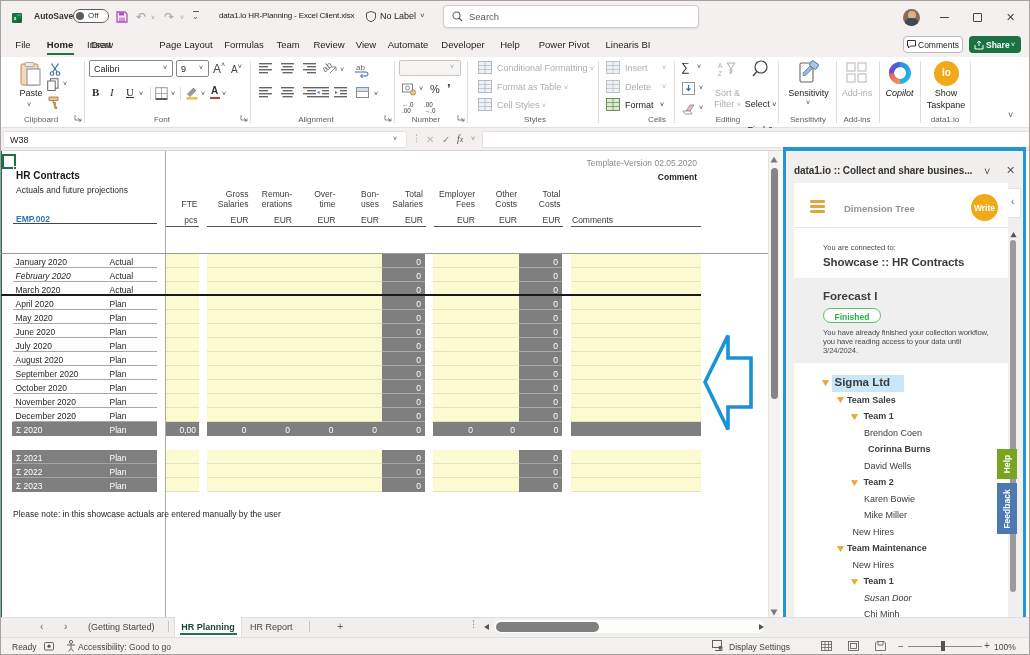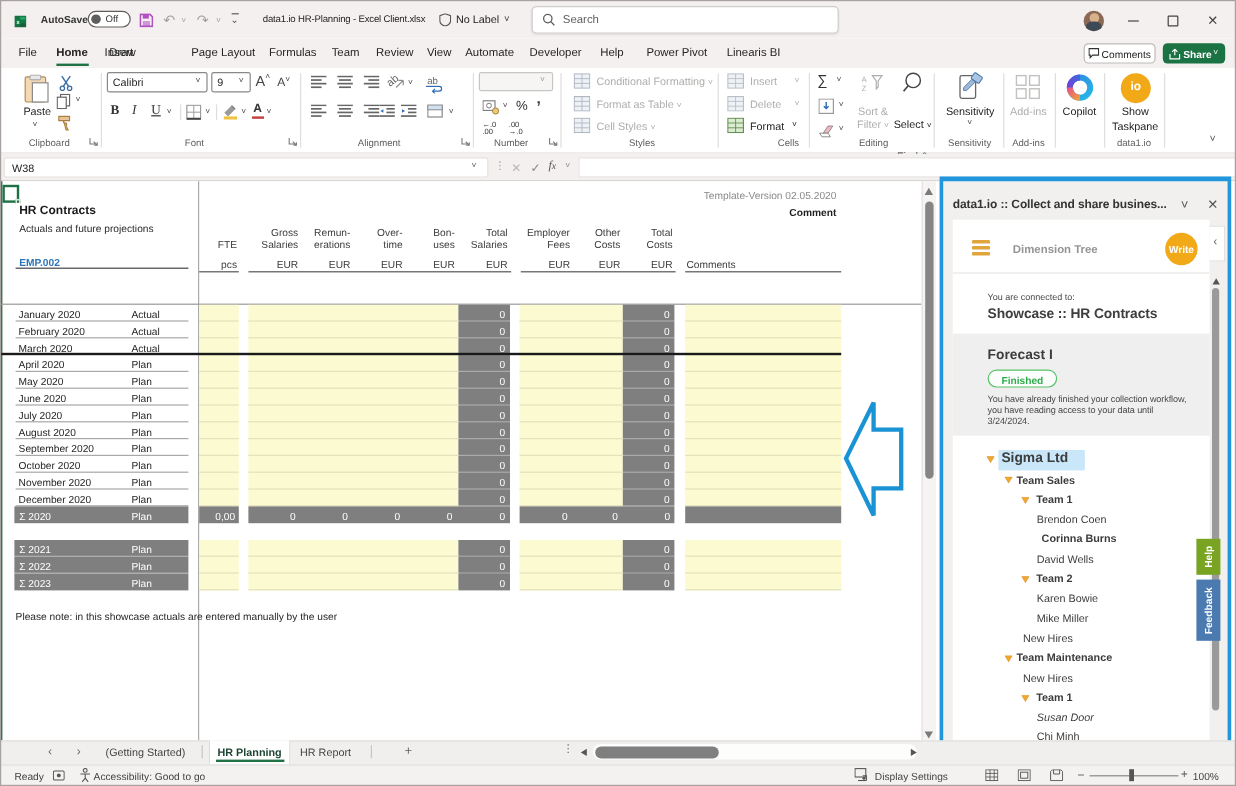--- a/index.html
+++ b/index.html
@@ -336,21 +336,21 @@
 </linearGradient>
 <linearGradient id="cg3" x1="0" y1="1" x2="1" y2="0">
 <stop offset="0" stop-color="#7a3fd4"></stop>
         <stop offset="1" stop-color="#3a6ae0"></stop>
 </linearGradient>
 </defs>
 <path d="M12 1 C18 1 23 6 23 12 C23 18 18 23 12 23 C6 23 1 18 1 12 C1 6 6 1 12 1 Z M12 6 a6 6 0 1 0 0 12 a6 6 0 1 0 0-12 Z" fill="url(#cg1)"></path>
 <path d="M12 1 C6 1 1 6 1 12 l5 0 a6 6 0 0 1 6-6 Z" fill="url(#cg3)"></path>
 <path d="M12 23 C6 23 1 18 1 12 l5 0 a6 6 0 0 0 6 6 Z" fill="url(#cg2)"></path>
 </svg>
-<div class="ab" style="left:872px;top:88px;width:55px;font-size:9px;color:#252423;text-align:center;">Copilot</div>
+<div class="ab" style="left:872px;top:88px;width:55px;font-size:9px;color:#252423;text-align:center;font-style:italic;">Copilot</div>
 <div class="ab" style="left:934px;top:61px;width:25px;height:25px;border-radius:50%;background:#f2a918;"></div>
 <div class="ab" style="left:934px;top:67px;width:25px;font-size:10px;color:#fff;font-weight:bold;text-align:center;">io</div>
 <div class="ab" style="left:918px;top:88px;width:56px;font-size:9px;color:#252423;text-align:center;">Show</div>
 <div class="ab" style="left:918px;top:99.5px;width:56px;font-size:9px;color:#252423;text-align:center;">Taskpane</div>
 <div class="ab" style="left:1008px;top:110px;font-size:9px;color:#555;">˅</div>
 <div class="ab" style="left:0;top:128px;width:1030px;height:23px;background:#f4f0ef;border-bottom:1px solid #d8d4d1;"></div>
 <div class="ab" style="left:3px;top:131px;width:404px;height:17px;background:#fff;border:1px solid #e4e1de;border-radius:2px;"></div>
 <div class="ab" style="left:10px;top:135px;font-size:9px;color:#252423;">W38</div>
 <div class="ab" style="left:393px;top:135px;font-size:7px;color:#555;">˅</div>
 <div class="ab" style="left:412px;top:133px;font-size:9px;color:#999;letter-spacing:0;">⋮</div>
@@ -478,21 +478,21 @@
 <div class="ab" style="left:207px;top:421px;width:175px;height:1px;background:#e3e2bd;"></div>
 <div class="ab" style="left:433px;top:421px;width:86px;height:1px;background:#e3e2bd;"></div>
 <div class="ab" style="left:571px;top:421px;width:130px;height:1px;background:#e3e2bd;"></div>
 <div class="ab" style="left:382px;top:421px;width:43px;height:1px;background:rgba(255,255,255,0.35);"></div>
 <div class="ab" style="left:519px;top:421px;width:43px;height:1px;background:rgba(255,255,255,0.35);"></div>
 <div class="ab" style="left:15.5px;top:257px;font-size:8.5px;color:#1f1f1f;">January 2020</div>
 <div class="ab" style="left:109.5px;top:257px;font-size:8.5px;color:#1f1f1f;">Actual</div>
 <div class="ab" style="left:13px;top:267px;width:144px;height:1px;background:#a8a8a8;"></div>
 <div class="ab" style="left:382px;top:257px;width:39px;text-align:right;font-size:8.5px;color:#fff;">0</div>
 <div class="ab" style="left:519px;top:257px;width:39px;text-align:right;font-size:8.5px;color:#fff;">0</div>
-<div class="ab" style="left:15.5px;top:271px;font-size:8.5px;color:#1f1f1f;">February 2020</div>
+<div class="ab" style="left:15.5px;top:271px;font-size:8.5px;color:#1f1f1f;font-style:italic;">February 2020</div>
 <div class="ab" style="left:109.5px;top:271px;font-size:8.5px;color:#1f1f1f;">Actual</div>
 <div class="ab" style="left:13px;top:281px;width:144px;height:1px;background:#a8a8a8;"></div>
 <div class="ab" style="left:382px;top:271px;width:39px;text-align:right;font-size:8.5px;color:#fff;">0</div>
 <div class="ab" style="left:519px;top:271px;width:39px;text-align:right;font-size:8.5px;color:#fff;">0</div>
 <div class="ab" style="left:15.5px;top:285px;font-size:8.5px;color:#1f1f1f;">March 2020</div>
 <div class="ab" style="left:109.5px;top:285px;font-size:8.5px;color:#1f1f1f;">Actual</div>
 <div class="ab" style="left:382px;top:285px;width:39px;text-align:right;font-size:8.5px;color:#fff;">0</div>
 <div class="ab" style="left:519px;top:285px;width:39px;text-align:right;font-size:8.5px;color:#fff;">0</div>
 <div class="ab" style="left:15.5px;top:299px;font-size:8.5px;color:#1f1f1f;">April 2020</div>
 <div class="ab" style="left:109.5px;top:299px;font-size:8.5px;color:#1f1f1f;">Plan</div>

